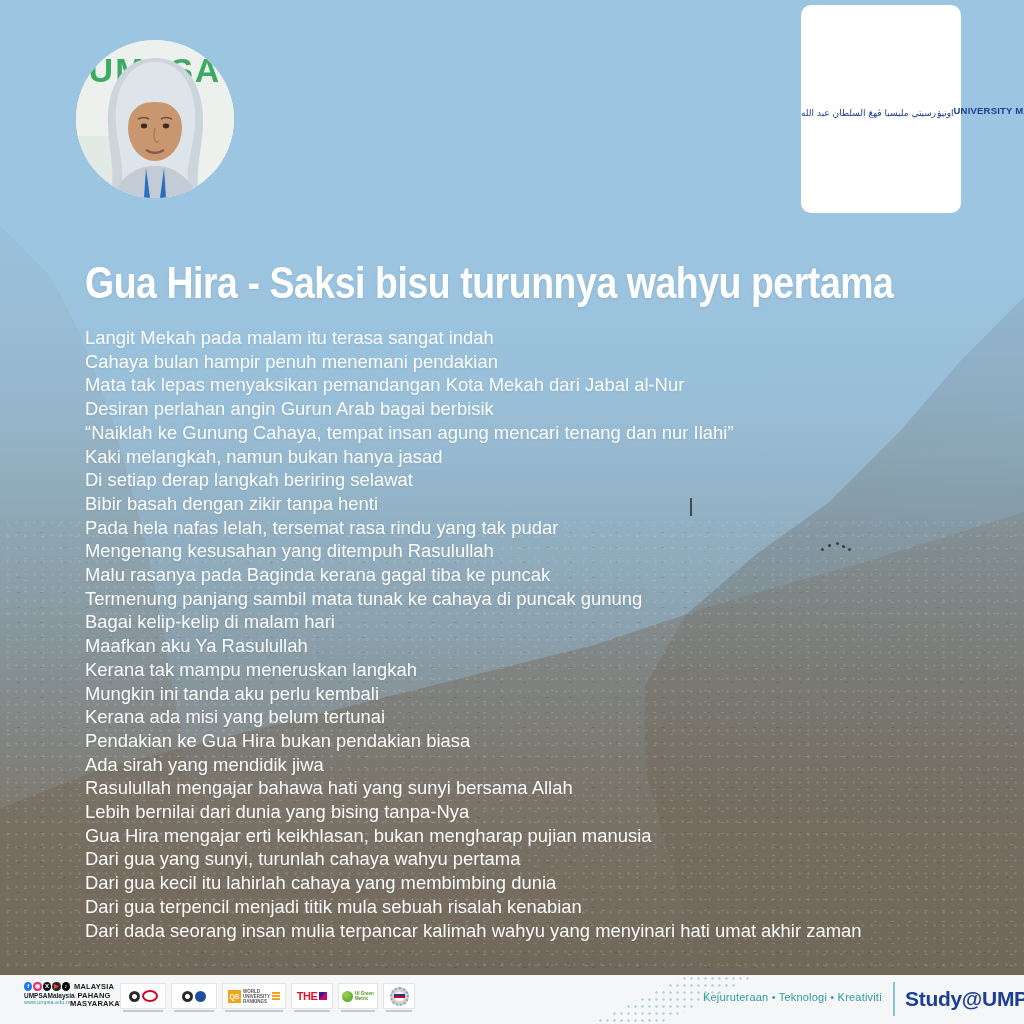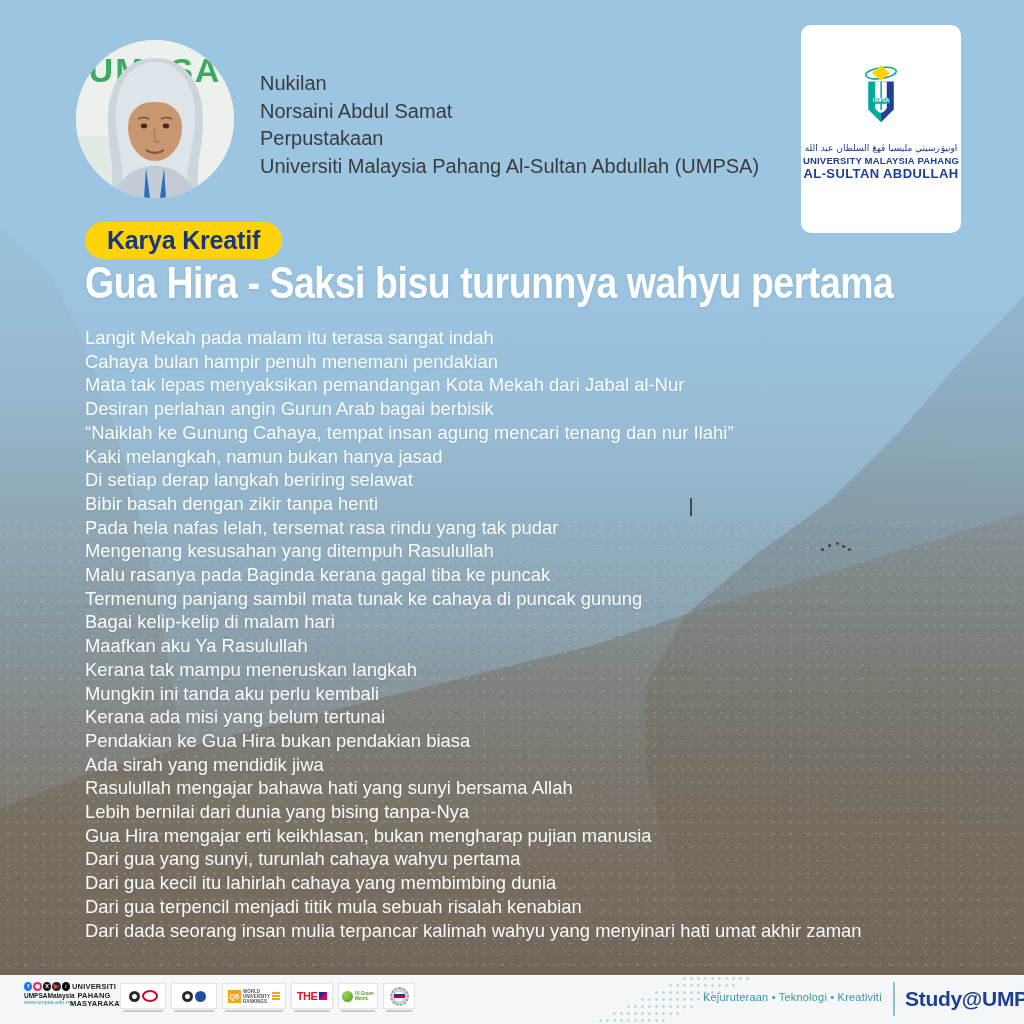--- a/index.html
+++ b/index.html
@@ -33,21 +33,21 @@
   .summit-people{position:absolute;left:828px;top:544px;width:3px;height:3px;background:#3d3a34;border-radius:50%;
     box-shadow:8px -2px 0 #44403a,14px 1px 0 #3d3a34,20px 4px 0 #4a463f,-7px 4px 0 #44403a;}
   .pole{position:absolute;left:690px;top:498px;width:2px;height:18px;background:rgba(50,48,44,.8);}
 
   
   .avatar{position:absolute;left:76px;top:40px;width:158px;height:158px;border-radius:50%;overflow:hidden;background:#edf0ee;}
   .attribution{position:absolute;left:260px;top:70px;font-size:20px;line-height:27.5px;color:#3b3b3b;}
 
   
   .logo-card{position:absolute;left:801px;top:5px;width:160px;height:208px;background:#fff;border-radius:10px;
-    display:flex;flex-direction:column;align-items:center;margin-top:20px;}
+    display:flex;flex-direction:row;align-items:center;}
   .logo-card .shield{margin-top:36px;}
   .logo-arabic{margin-top:8px;font-size:9px;color:#1C3E93;font-family:"DejaVu Sans",sans-serif;white-space:nowrap;}
   .logo-line1{margin-top:2px;font-size:9.5px;font-weight:bold;color:#1C3E93;letter-spacing:.2px;white-space:nowrap;}
   .logo-line2{font-size:13px;font-weight:bold;color:#1C3E93;letter-spacing:.4px;white-space:nowrap;}
 
   
   .badge{position:absolute;left:85px;top:222px;height:37px;padding:0 22px;background:#FFD20A;border-radius:19px;
     display:inline-flex;align-items:center;font-size:25px;font-weight:bold;color:#17367C;letter-spacing:-.2px;}
   .title{position:absolute;left:85px;top:258px;font-size:44px;font-weight:bold;color:#fff;white-space:nowrap;
     transform:scaleX(.85);transform-origin:left center;letter-spacing:-.5px;
@@ -120,45 +120,38 @@
       <path d="M85 79 Q90 76 96 79" stroke="#6d503a" stroke-width="1.6" fill="none"></path>
       <path d="M79 88 Q77 98 79 101 Q81 103 83 101" stroke="#a97a54" stroke-width="1.4" fill="none"></path>
       <path d="M70 110 Q79 116 88 110" stroke="#8e5647" stroke-width="2.4" fill="none"></path>
 
       <path d="M34 158 C48 132 64 126 79 126 C94 126 110 132 124 158 Z" fill="#c3ccd4"></path>
       <path d="M70 128 L74 158 L68 158 Z" fill="#2b6fc0"></path>
       <path d="M88 128 L84 158 L90 158 Z" fill="#2b6fc0"></path>
     </svg>
   </div>
 
-  <div class="attribution">
-      <div>Nukilan</div>
-      <div>Norsaini Abdul Samat</div>
-      <div>Perpustakaan</div>
-      <div>Universiti Malaysia Pahang Al-Sultan Abdullah (UMPSA)</div>
-    </div>
 
   <div class="logo-card">
     <svg class="shield" width="64" height="74" viewBox="0 0 100 116">
       <ellipse cx="50" cy="19" rx="24" ry="8.5" fill="none" stroke="#0aa79d" stroke-width="2.5" transform="rotate(-8 50 19)"></ellipse>
       <polygon points="50,7 64,19 50,31 36,19" fill="#ffd200"></polygon>
       <path d="M30 32 L50 32 L50 96 L30 76 Z" fill="#00a99c"></path>
       <path d="M50 32 L70 32 L70 76 L50 96 Z" fill="#233e93"></path>
       <path d="M41 32 L49 32 L49 80 L41 72 Z" fill="#ffffff"></path>
       <path d="M51 32 L59 32 L59 72 L51 80 Z" fill="#ffffff"></path>
       <path d="M41 70 Q50 84 59 70 L59 74 Q50 88 41 74 Z" fill="#ffffff"></path>
       <rect x="36" y="58" width="28" height="9" rx="2" fill="#0aa79d"></rect>
       <text x="50" y="65" font-size="7" font-weight="bold" fill="#fff" text-anchor="middle" font-family="Liberation Sans, sans-serif">UMPSA</text>
     </svg>
     <div class="logo-arabic">اونيۏرسيتي مليسيا ڤهڠ السلطان عبد الله</div>
     <div class="logo-line1">UNIVERSITY MALAYSIA PAHANG</div>
     <div class="logo-line2">AL-SULTAN ABDULLAH</div>
   </div>
 
-  <div class="badge">Karya Kreatif</div>
 
   <div class="title">Gua Hira - Saksi bisu turunnya wahyu pertama</div>
 
   <div class="poem">
       <div>Langit Mekah pada malam itu terasa sangat indah</div>
       <div>Cahaya bulan hampir penuh menemani pendakian</div>
       <div>Mata tak lepas menyaksikan pemandangan Kota Mekah dari Jabal al-Nur</div>
       <div>Desiran perlahan angin Gurun Arab bagai berbisik</div>
       <div>“Naiklah ke Gunung Cahaya, tempat insan agung mencari tenang dan nur Ilahi”</div>
       <div>Kaki melangkah, namun bukan hanya jasad</div>
@@ -193,21 +186,21 @@
         <div class="sicon si-ig">◉</div>
         <div class="sicon si-x">X</div>
         <div class="sicon si-yt">▶</div>
         <div class="sicon si-tt">♪</div>
       </div>
       <div class="social-handle">UMPSAMalaysia</div>
       <div class="social-url">www.umpsa.edu.my</div>
     </div>
 
     <div class="tagline">
-        <div>UNIVERSITI</div>
+        <div>MALAYSIA</div>
         <div>PAHANG</div>
         <div>MASYARAKAT</div>
       </div>
 
     <div class="logo-strip">
       <div class="lbox" style="width:40px;">
         <div class="seal-dark"></div>
         <div class="seal-red"></div>
         <div class="cap"></div>
       </div>

